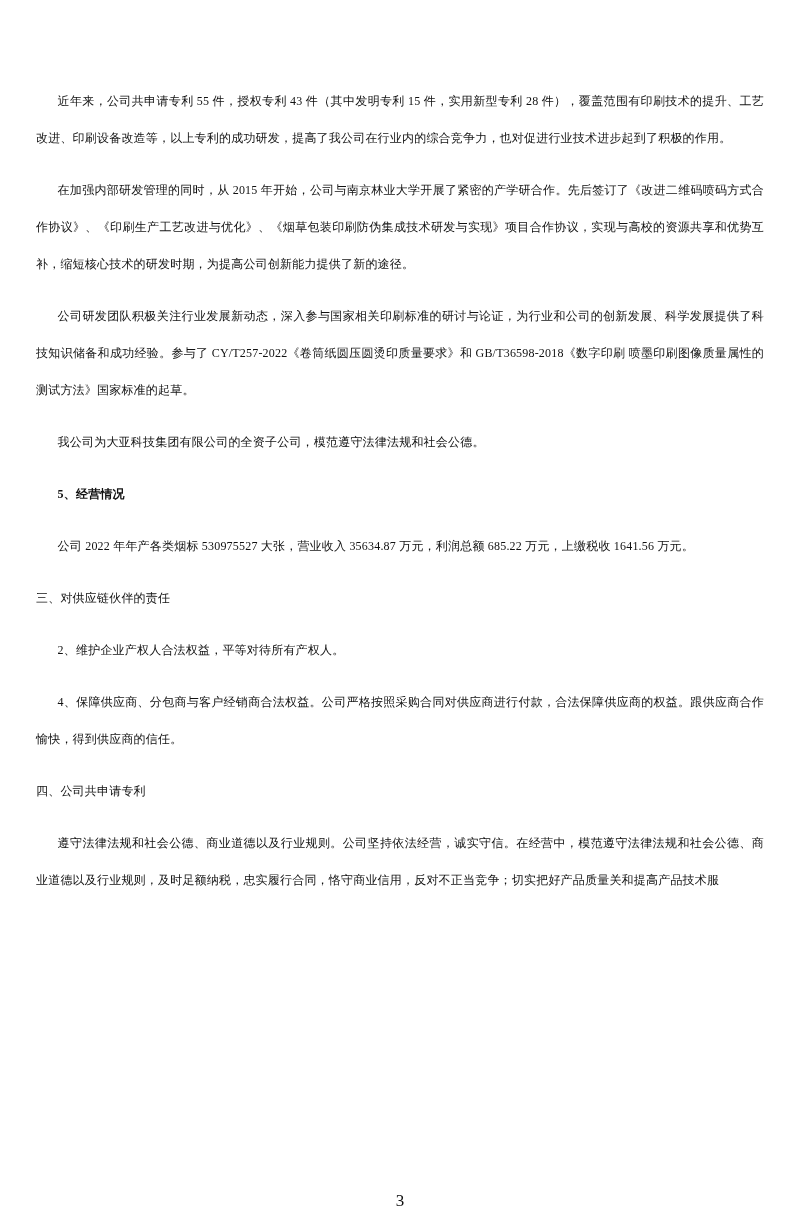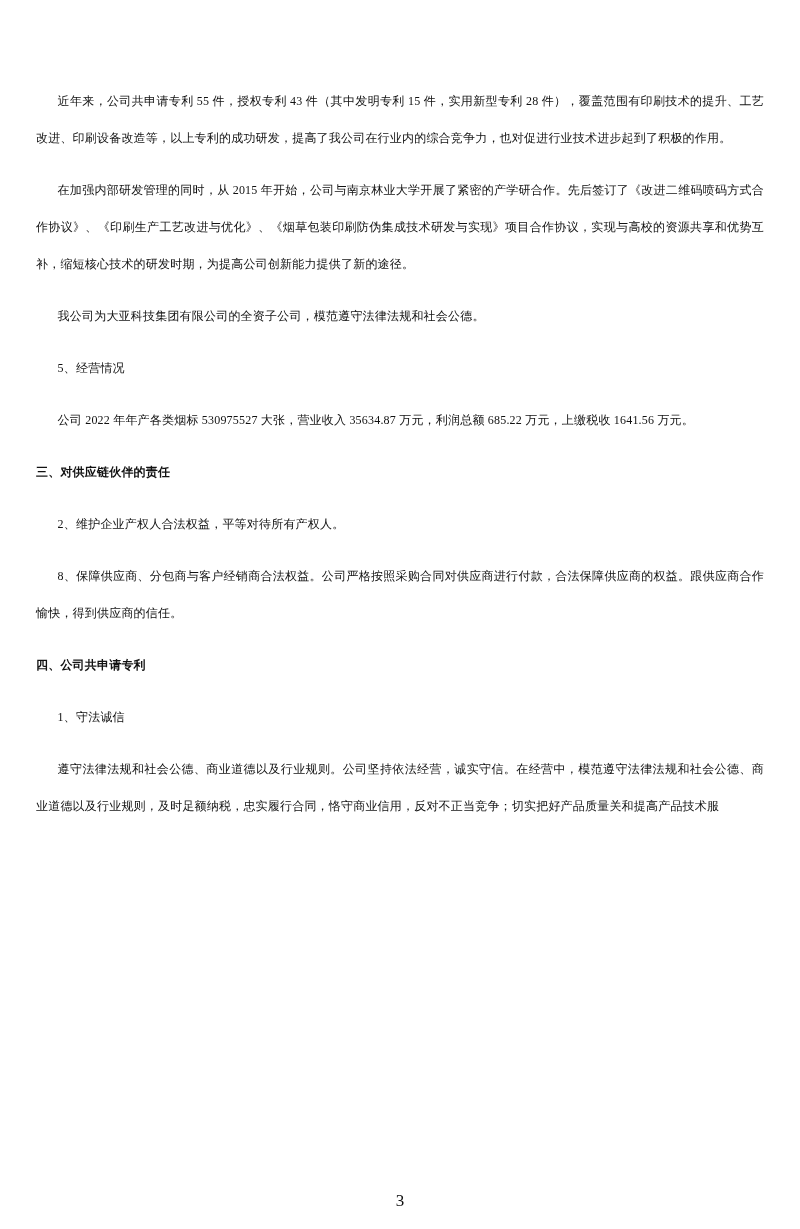--- a/index.html
+++ b/index.html
@@ -28,47 +28,47 @@
     text-align: justify;
     text-justify: inter-ideograph;
     letter-spacing: 0.2px;
   }
   .body-para {
     text-indent: 1.8em;
     font-weight: normal;
   }
   .heading-main {
     text-indent: 0;
-    font-weight: bold;
+    font-weight: normal;
   }
   .heading-sub {
     text-indent: 1.8em;
-    font-weight: normal;
+    font-weight: bold;
   }
   .page-number {
     position: absolute;
     top: 1190px;
     left: 0;
     width: 800px;
     text-align: center;
     font-size: 17px;
     line-height: 22px;
     color: #111111;
   }
 </style>
 </head>
 <body>
 
 <div class="page">
   <p class="blk body-para">近年来，公司共申请专利 55 件，授权专利 43 件（其中发明专利 15 件，实用新型专利 28 件），覆盖范围有印刷技术的提升、工艺改进、印刷设备改造等，以上专利的成功研发，提高了我公司在行业内的综合竞争力，也对促进行业技术进步起到了积极的作用。</p>
   <p class="blk body-para">在加强内部研发管理的同时，从 2015 年开始，公司与南京林业大学开展了紧密的产学研合作。先后签订了《改进二维码喷码方式合作协议》、《印刷生产工艺改进与优化》、《烟草包装印刷防伪集成技术研发与实现》项目合作协议，实现与高校的资源共享和优势互补，缩短核心技术的研发时期，为提高公司创新能力提供了新的途径。</p>
+  <p class="blk body-para">公司研发团队积极关注行业发展新动态，深入参与国家相关印刷标准的研讨与论证，为行业和公司的创新发展、科学发展提供了科技知识储备和成功经验。参与了 CY/T257-2022《卷筒纸圆压圆烫印质量要求》和 GB/T36598-2018《数字印刷 喷墨印刷图像质量属性的测试方法》国家标准的起草。</p>
   <p class="blk body-para">我公司为大亚科技集团有限公司的全资子公司，模范遵守法律法规和社会公德。</p>
   <p class="blk heading-sub">5、经营情况</p>
   <p class="blk body-para">公司 2022 年年产各类烟标 530975527 大张，营业收入 35634.87 万元，利润总额 685.22 万元，上缴税收 1641.56 万元。</p>
   <p class="blk heading-main">三、对供应链伙伴的责任</p>
   <p class="blk body-para">2、维护企业产权人合法权益，平等对待所有产权人。</p>
-  <p class="blk body-para">8、保障供应商、分包商与客户经销商合法权益。公司严格按照采购合同对供应商进行付款，合法保障供应商的权益。跟供应商合作愉快，得到供应商的信任。</p>
+  <p class="blk body-para">4、保障供应商、分包商与客户经销商合法权益。公司严格按照采购合同对供应商进行付款，合法保障供应商的权益。跟供应商合作愉快，得到供应商的信任。</p>
   <p class="blk heading-main">四、公司共申请专利</p>
-  <p class="blk heading-sub">1、守法诚信</p>
   <p class="blk body-para">遵守法律法规和社会公德、商业道德以及行业规则。公司坚持依法经营，诚实守信。在经营中，模范遵守法律法规和社会公德、商业道德以及行业规则，及时足额纳税，忠实履行合同，恪守商业信用，反对不正当竞争；切实把好产品质量关和提高产品技术服</p>
 
   <div class="page-number">3</div>
 </div>
 
 </body></html>

